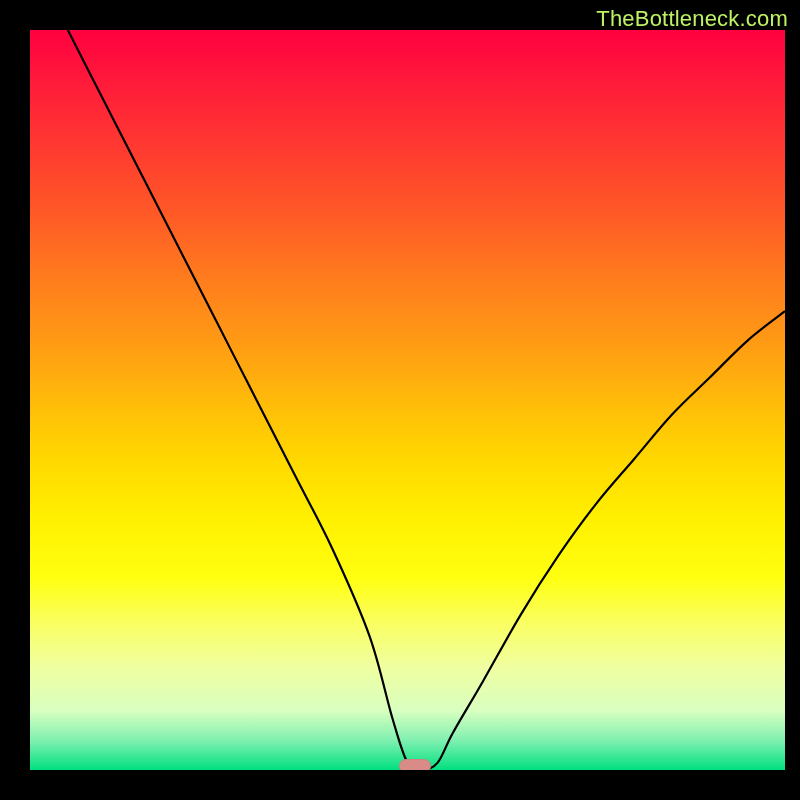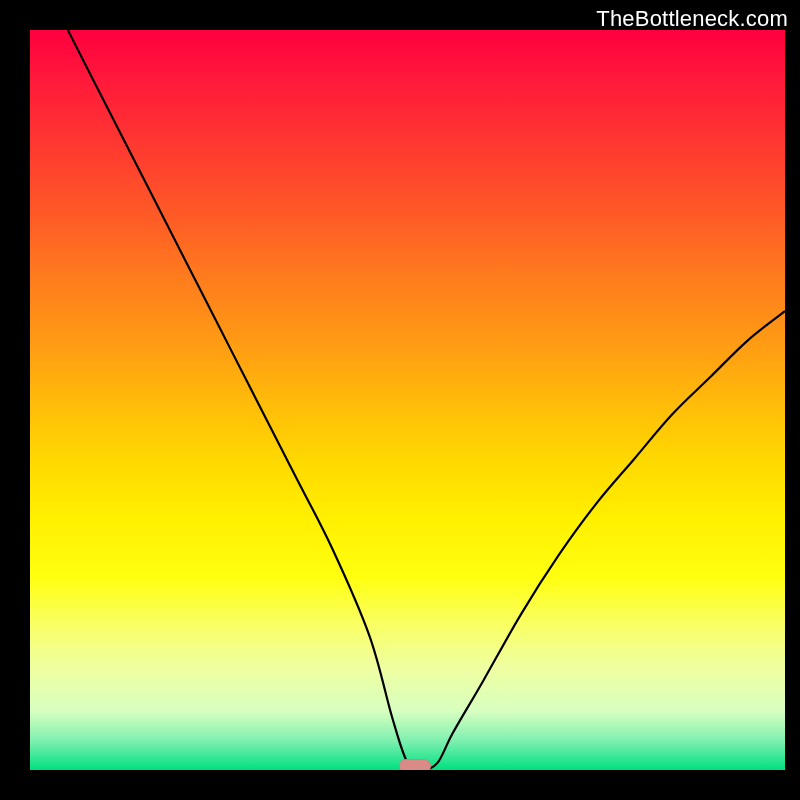--- a/index.html
+++ b/index.html
@@ -60,21 +60,21 @@
     background: #d98b88;
     transform: translate(-50%, -50%);
     box-shadow: 0 0 0 1px rgba(0,0,0,0.05) inset;
   }
   .watermark {
     position: absolute;
     top: 6px;
     right: 12px;
     font-family: Arial, Helvetica, sans-serif;
     font-size: 22px;
-    color: #ffffff;
+    color: #bef264;
     letter-spacing: 0.2px;
   }
 </style>
 </head>
 <body>
 
 <div class="frame">
   <div class="plot-area">
     <div class="gradient-bg"></div>
     <svg class="curve" viewBox="0 0 755 740" preserveAspectRatio="none">

